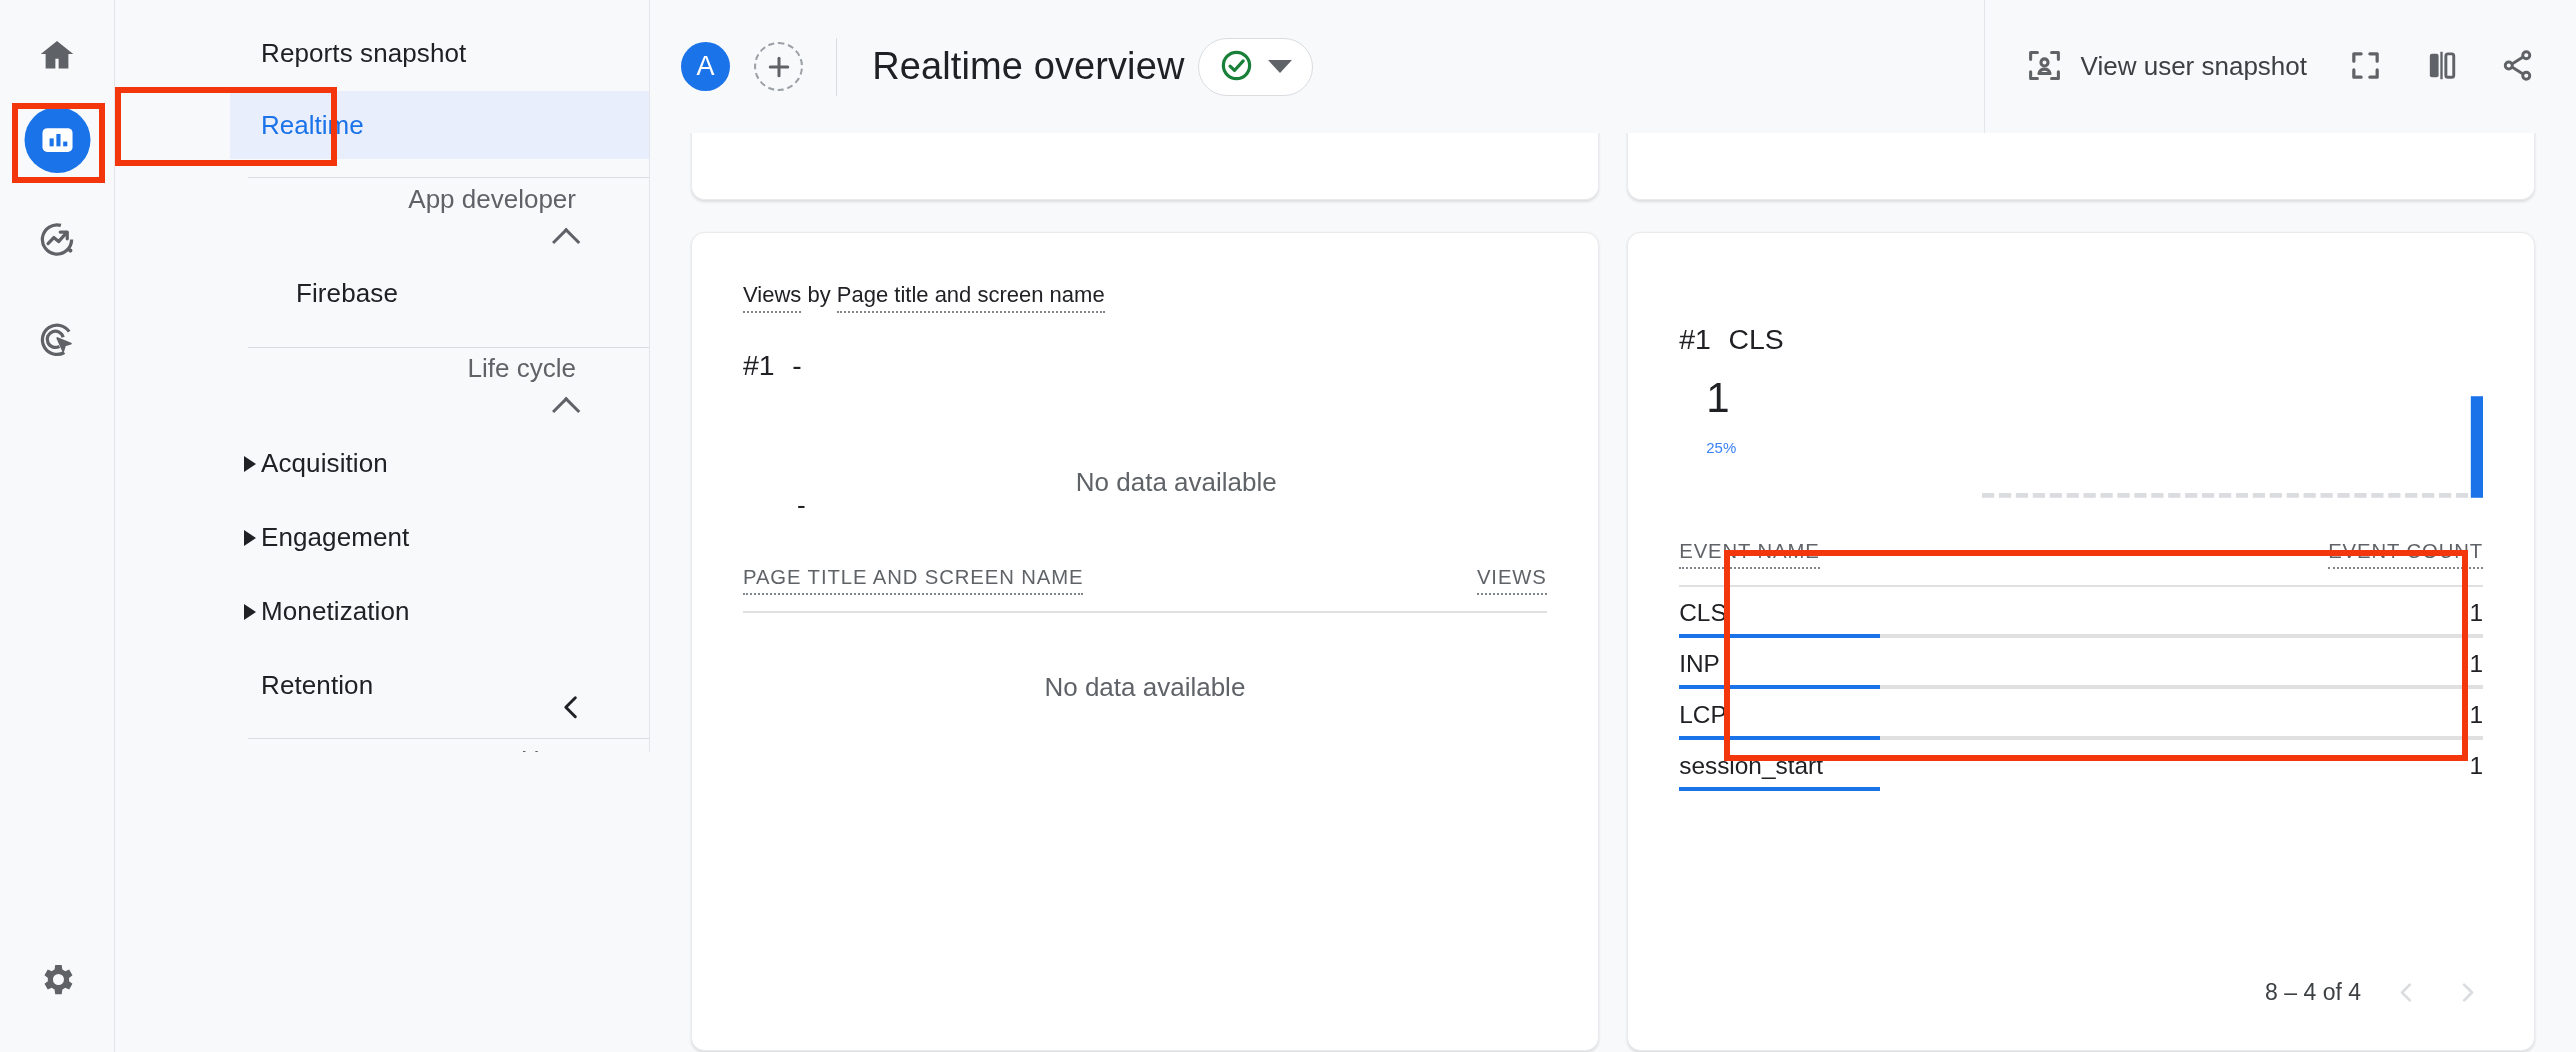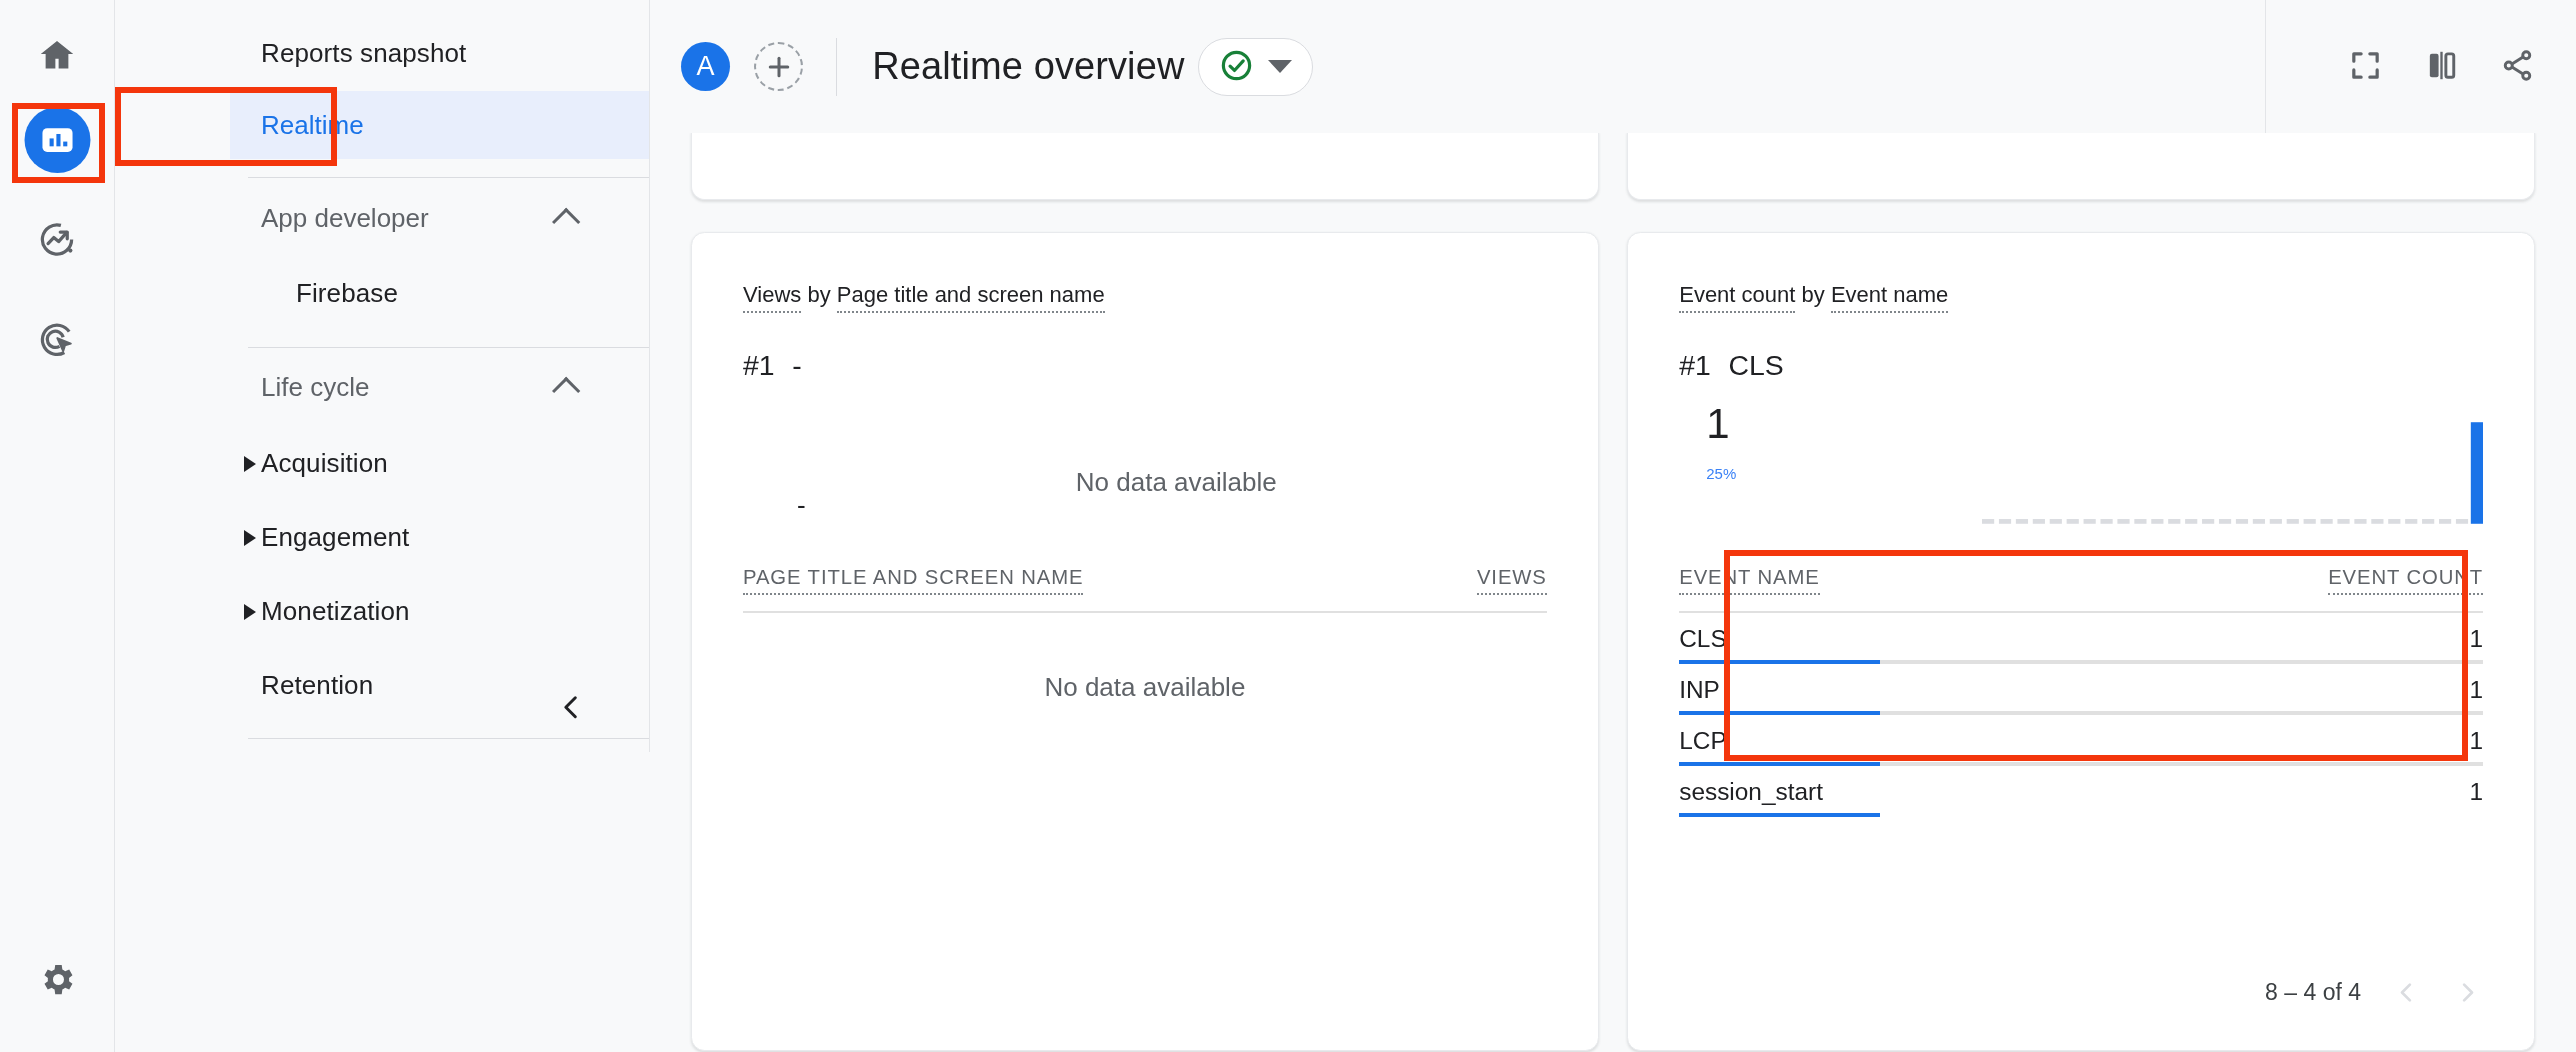--- a/index.html
+++ b/index.html
@@ -59,24 +59,25 @@
     position: absolute; left: 115px; width: 494px; height: 68px;
     background: #e8eefc; border-radius: 0 34px 34px 0;
   }
   .nav-pill-label {
     position: absolute; left: 146px; height: 68px;
     display: flex; align-items: center;
     font-size: 26px; color: #1a73e8; font-weight: 500;
   }
   .nav-section-header {
     position: absolute; left: 0; width: 535px; height: 68px;
-    display: flex; align-items: center;
+    display: flex; align-items: flex-end;
     padding-left: 146px; padding-right: 74px;
     font-size: 26px; color: #5f6368;
     justify-content: space-between;
+    flex-direction: column;
   }
   .chev-up {
     width: 20.3px; height: 20.3px;
     border-left: 3.4px solid #5f6368; border-top: 3.4px solid #5f6368;
     transform: rotate(45deg); margin-top: 8.1px;
   }
   .nav-divider {
     position: absolute; left: 133px; width: 460px; height: 1.4px; background: #dadce0;
   }
   .folder-row {
@@ -356,20 +357,33 @@
         <span>
           <svg width="35" height="35" viewBox="0 0 24 24" fill="none" stroke="#188038" stroke-width="2.2">
             <circle cx="12" cy="12" r="9"></circle>
             <polyline points="7.6,12.4 10.6,15.4 16.6,8.8" stroke-linecap="round" stroke-linejoin="round"></polyline>
           </svg>
         </span>
         <span class="caret-down"></span>
       </div>
 
       <div class="topbar-right">
+        <div class="snapshot-btn">
+          <span>
+            <svg width="37" height="37" viewBox="0 0 24 24" fill="none" stroke="#5f6368" stroke-width="2" stroke-linecap="round" stroke-linejoin="round">
+              <polyline points="3,8 3,3.6 7.4,3.6"></polyline>
+                <polyline points="16.6,3.6 21,3.6 21,8"></polyline>
+              <polyline points="21,16 21,20.4 16.6,20.4"></polyline>
+                <polyline points="7.4,20.4 3,20.4 3,16"></polyline>
+              <circle cx="12" cy="10" r="2.3"></circle>
+              <path d="M8.4 17.2a3.7 3.7 0 0 1 7.2 0z"></path>
+            </svg>
+          </span>
+          <span class="snapshot-label">View user snapshot</span>
+        </div>
 
         <div class="ticon">
           <span>
             <svg width="35" height="35" viewBox="0 0 24 24" fill="none" stroke="#5f6368" stroke-width="2.2" stroke-linecap="round" stroke-linejoin="round">
               <polyline points="4,9 4,4 9,4"></polyline>
                 <polyline points="15,4 20,4 20,9"></polyline>
               <polyline points="20,15 20,20 15,20"></polyline>
                 <polyline points="9,20 4,20 4,15"></polyline>
             </svg>
           </span>
@@ -430,25 +444,20 @@
           <div class="tbl-head">
             <span>PAGE TITLE AND SCREEN NAME</span>
             <span>VIEWS</span>
           </div>
           <div class="tbl-rule"></div>
 
           <div class="empty-table">No data available</div>
         </div>
 
         <div class="card card-main">
-          <div class="card-title">
-            <span class="dotted">Event count</span>
-            <span class="plain">by</span>
-            <span class="dotted">Event name</span>
-          </div>
 
           <div class="rank-line">
             <span class="rank-num">#1</span>
             <span>CLS</span>
           </div>
 
           <div class="bigmetric-wrap">
             <div class="bigmetric">
               <div class="value">1</div>
               <div class="pct">25%</div>

